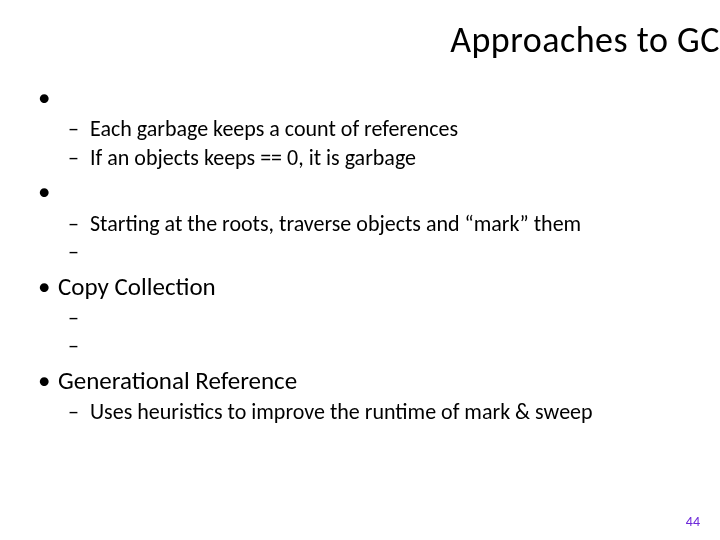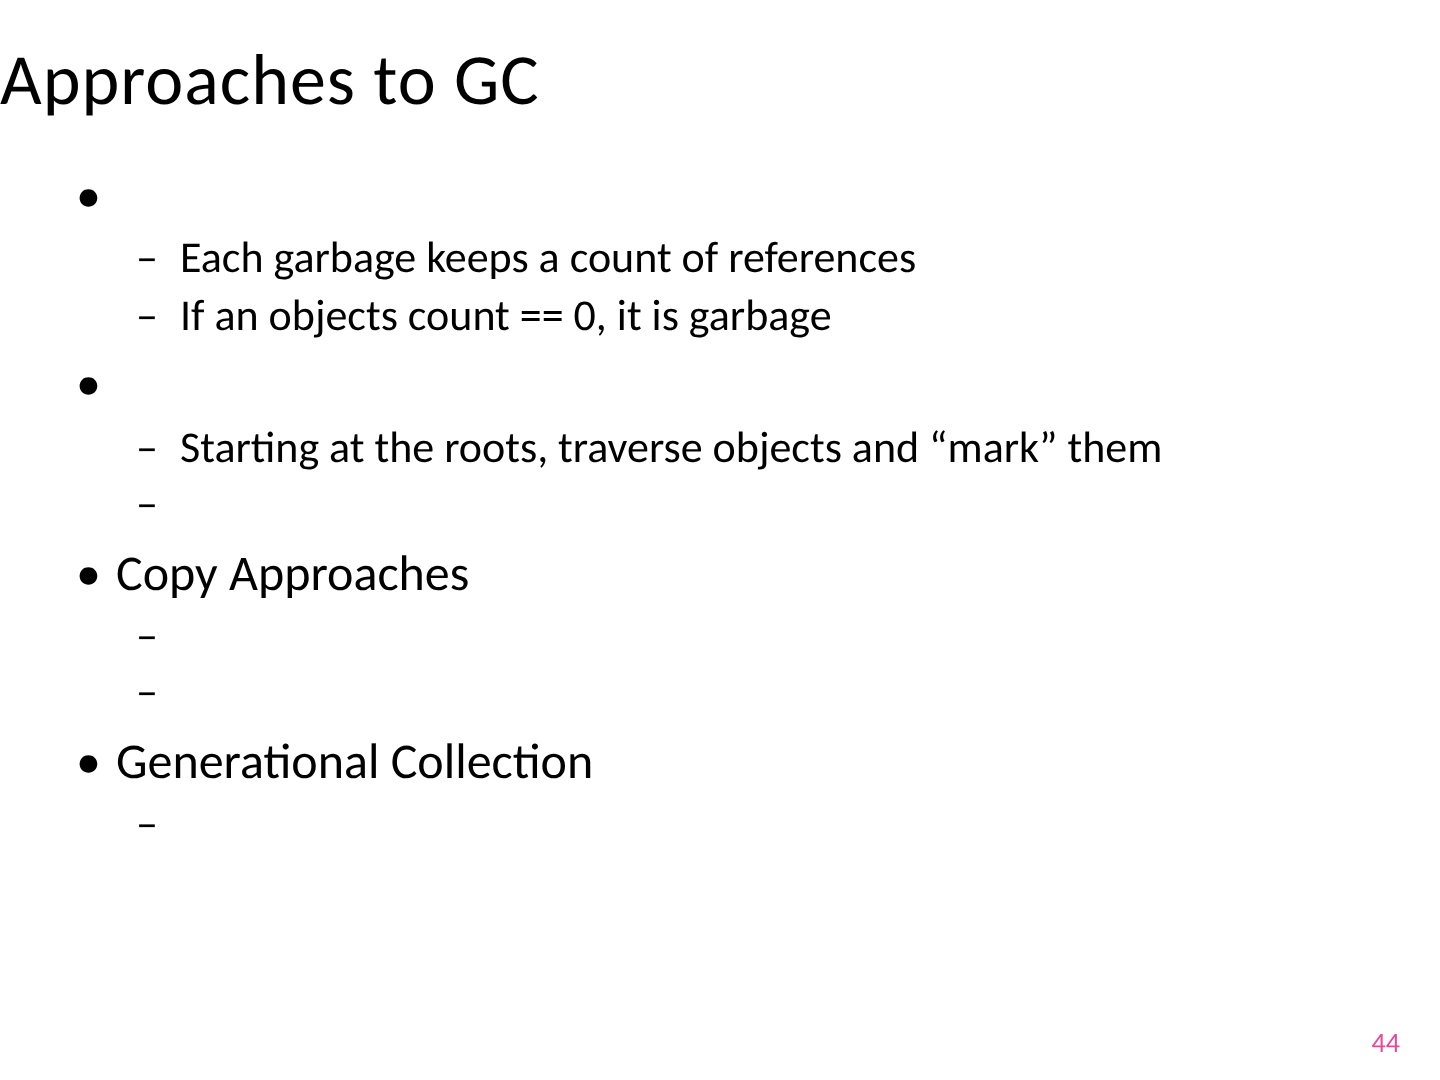--- a/index.html
+++ b/index.html
@@ -6,21 +6,21 @@
     body {
       width: 720px;
       height: 540px;
       background: #fff;
       font-family: Calibri, "Segoe UI", Arial, sans-serif;
       color: #000;
       position: relative;
       overflow: hidden;
     }
     .title {
-      text-align: left;
+      text-align: right;
       font-size: 36px;
       font-weight: 400;
       margin-top: 18px;
       margin-bottom: 20px;
       letter-spacing: 0.5px;
     }
     .content {
       padding-left: 30px;
       padding-right: 20px;
     }
@@ -49,67 +49,68 @@
     .lvl2 .marker {
       width: 22px;
       flex-shrink: 0;
       text-align: left;
     }
     .page-num {
       position: absolute;
       bottom: 10px;
       right: 20px;
       font-size: 14px;
-      color: #ec4899;
+      color: #6d28d9;
     }
   </style>
 </head>
 <body>
 
 <h1 class="title">Approaches to GC</h1>
 
 <div class="content">
 
   <div class="bullet-line lvl1">
     <span class="marker">•</span>
   </div>
   <div class="bullet-line lvl2">
     <span class="marker">–</span>
     <span>Each garbage keeps a count of references</span>
   </div>
   <div class="bullet-line lvl2">
     <span class="marker">–</span>
-    <span>If an objects count == 0, it is garbage</span>
+    <span>If an objects keeps == 0, it is garbage</span>
   </div>
 
   <div class="bullet-line lvl1">
     <span class="marker">•</span>
   </div>
   <div class="bullet-line lvl2">
     <span class="marker">–</span>
     <span>Starting at the roots, traverse objects and “mark” them</span>
   </div>
   <div class="bullet-line lvl2">
     <span class="marker">–</span>
   </div>
 
   <div class="bullet-line lvl1">
     <span class="marker">•</span>
-    <span>Copy Approaches</span>
+    <span>Copy Collection</span>
   </div>
   <div class="bullet-line lvl2">
     <span class="marker">–</span>
   </div>
   <div class="bullet-line lvl2">
     <span class="marker">–</span>
   </div>
 
   <div class="bullet-line lvl1">
     <span class="marker">•</span>
-    <span>Generational Collection</span>
+    <span>Generational Reference</span>
   </div>
   <div class="bullet-line lvl2">
     <span class="marker">–</span>
+    <span>Uses heuristics to improve the runtime of mark &amp; sweep</span>
   </div>
 
 </div>
 
 <div class="page-num">44</div>
 
 </body></html>

